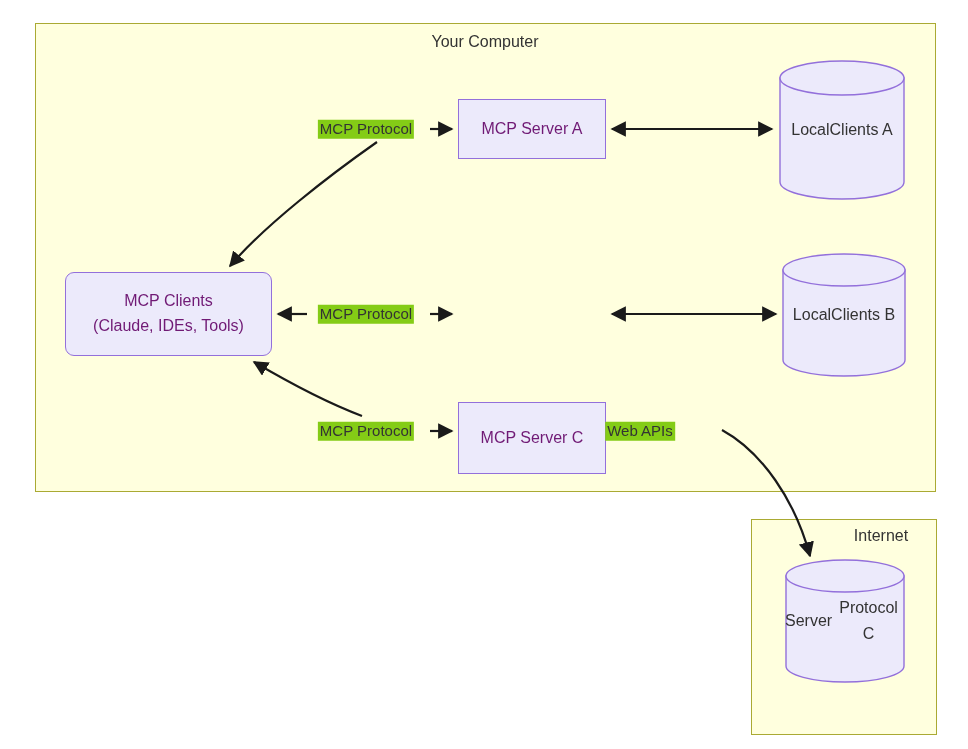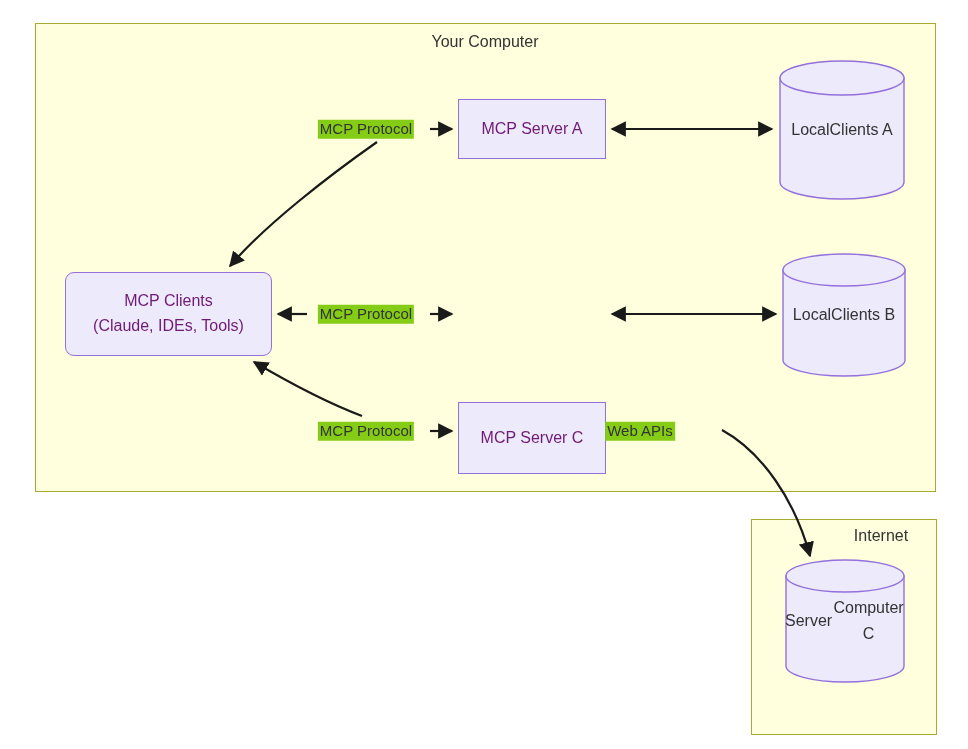--- a/index.html
+++ b/index.html
@@ -174,21 +174,21 @@
     </div>
   </div>
 
   <div class="cyl" style="left:785px; top:559px; width:120px; height:124px;">
     <svg width="120" height="124" viewBox="0 0 120 124">
       <path d="M 1 17 L 1 107 A 59 16 0 0 0 119 107 L 119 17 Z" fill="#ECEAFB" stroke="#9370DB" stroke-width="1.4"></path>
       <ellipse cx="60" cy="17" rx="59" ry="16" fill="#ECEAFB" stroke="#9370DB" stroke-width="1.4"></ellipse>
     </svg>
     <div class="cyl-label">
       <span>Server</span>
-      <span>Computer C</span>
+      <span>Protocol C</span>
     </div>
   </div>
 
   <div class="edge-label" style="left:366px; top:129px;">MCP Protocol</div>
   <div class="edge-label" style="left:366px; top:314px;">MCP Protocol</div>
   <div class="edge-label" style="left:366px; top:431px;">MCP Protocol</div>
   <div class="edge-label" style="left:640px; top:431px;">Web APIs</div>
 
 </div>
 

